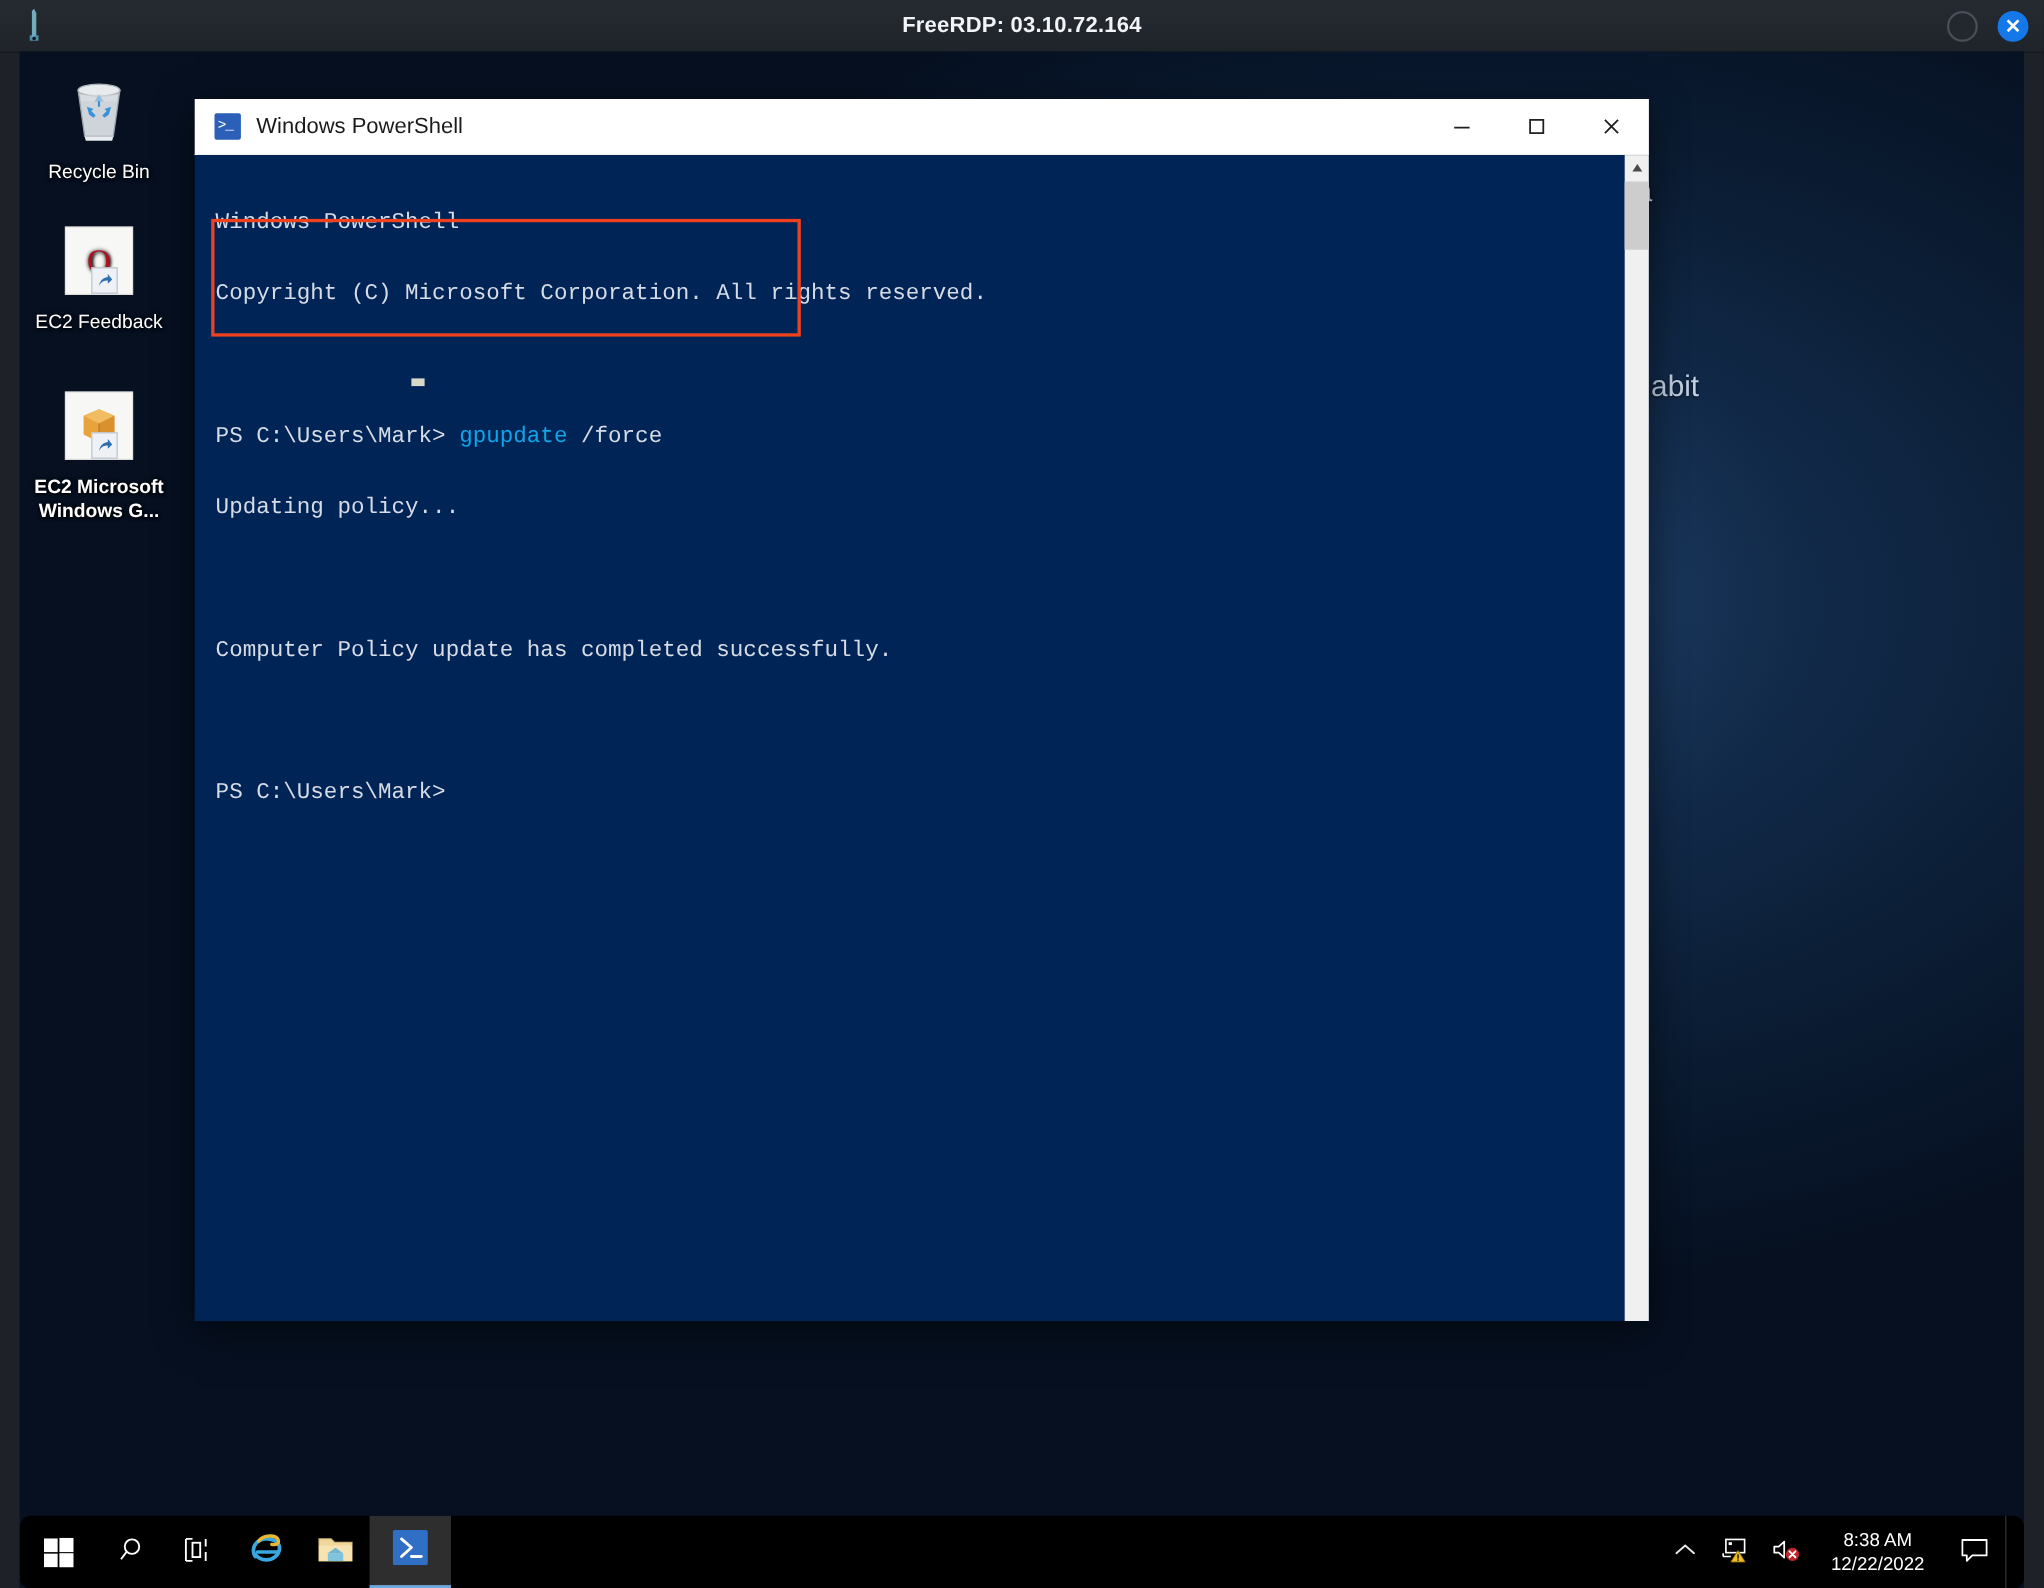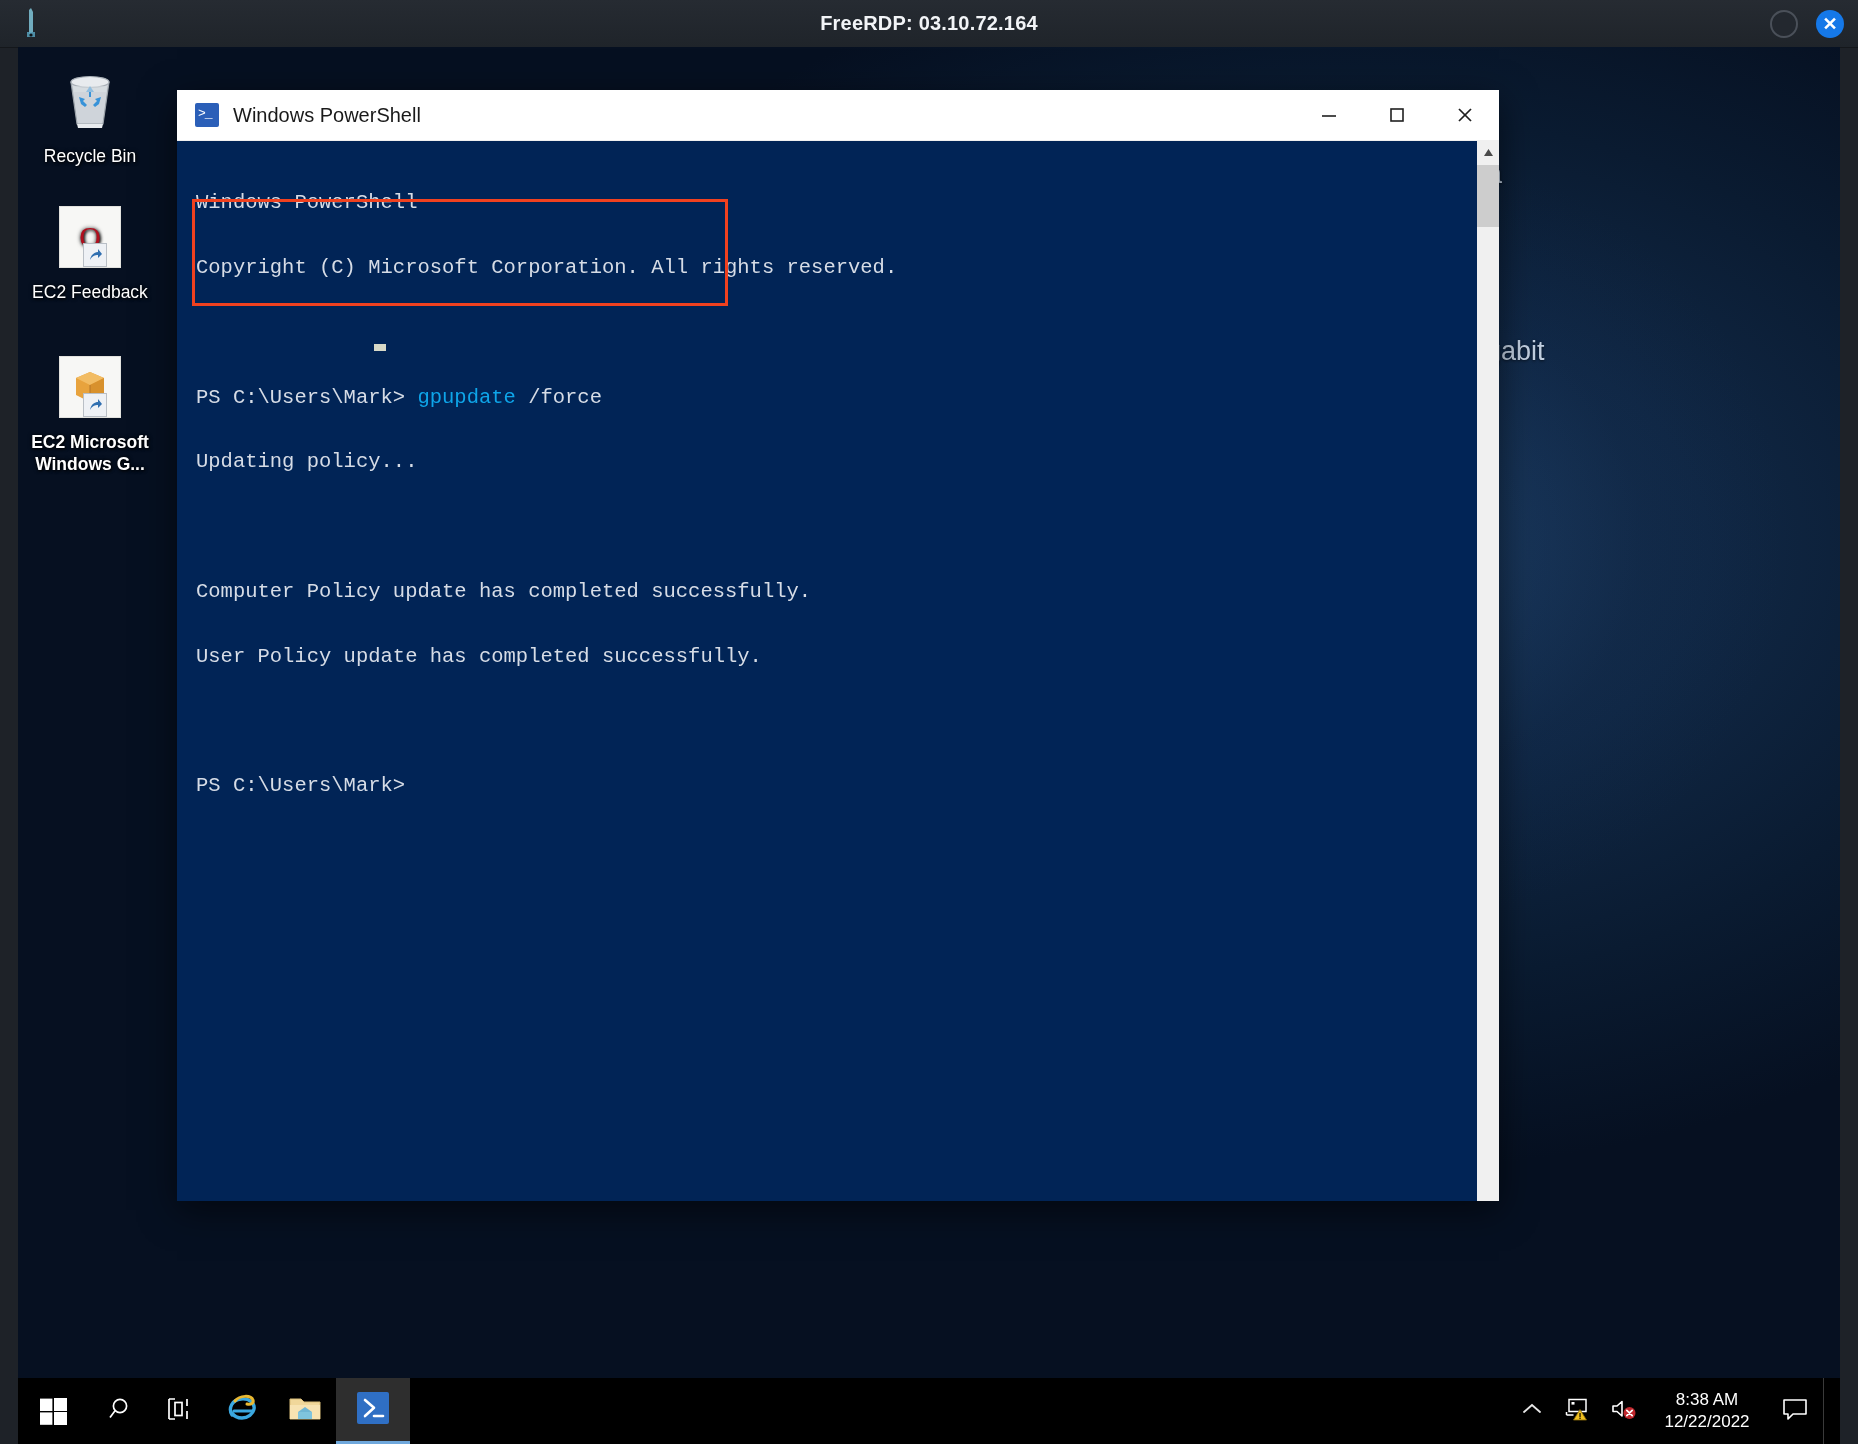--- a/index.html
+++ b/index.html
@@ -241,20 +241,21 @@
 
   
   #taskbar {
     position: absolute;
     left: 0; bottom: 0;
     width: 1822px;
     height: 66px;
     background: #000000;
     display: flex;
     align-items: stretch;
+    border-radius: 10px;
   }
   .tb-item {
     width: 62px;
     display: flex; align-items: center; justify-content: center;
     position: relative;
   }
   #taskbar-start-button { width: 70px; }
   #taskbar-app-powershell {
     width: 74px;
     background: #2e2e2e;
@@ -393,21 +394,20 @@
 
       <div id="ps-console">
         <div id="ps-console-text">
           <div class="ps-line">Windows PowerShell</div>
           <div class="ps-line">Copyright (C) Microsoft Corporation. All rights reserved.</div>
           <div class="ps-line">&nbsp;</div>
           <div class="ps-line"><span>PS C:\Users\Mark&gt; </span><span class="ps-cmd-highlight">gpupdate</span><span> /force</span></div>
           <div class="ps-line">Updating policy...</div>
           <div class="ps-line">&nbsp;</div>
           <div class="ps-line">Computer Policy update has completed successfully.</div>
-          <div class="ps-line">User Policy update has completed successfully.</div>
           <div class="ps-line">&nbsp;</div>
           <div class="ps-line">PS C:\Users\Mark&gt; </div>
         </div>
 
         <div id="ps-caret"></div>
         <div id="ps-highlight-box"></div>
 
         <div id="ps-scrollbar">
           <div id="ps-scroll-up-button">
             <svg width="11" height="9" viewBox="0 0 11 9">

